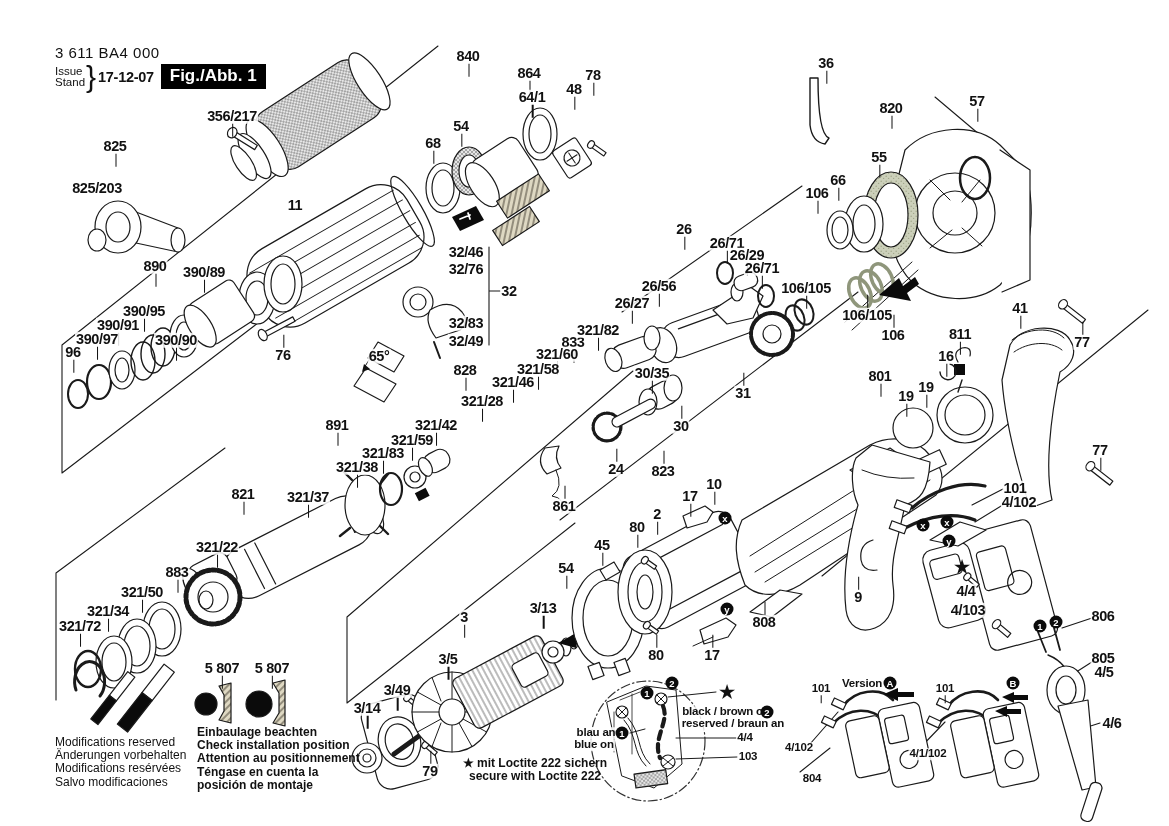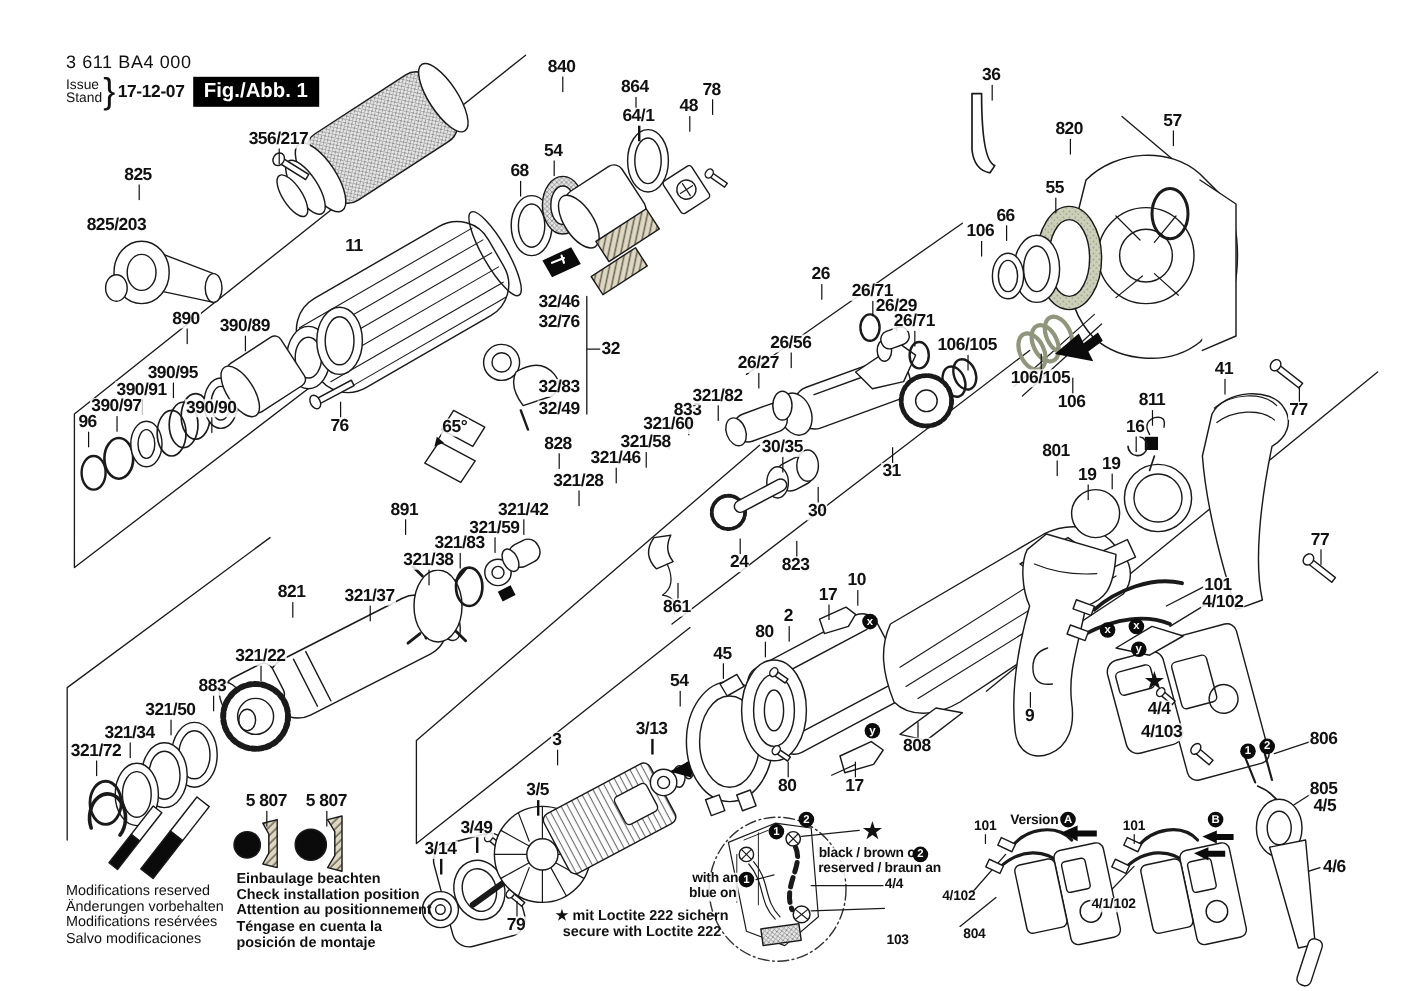--- a/index.html
+++ b/index.html
@@ -617,26 +617,26 @@
       <div class="plabel" style="left: 1103px; top: 616px;">806</div>
       <div class="plabel" style="left: 1103px; top: 658px;">805</div>
       <div class="plabel" style="left: 1104px; top: 672px;">4/5</div>
       <div class="plabel" style="left: 1112px; top: 723px;">4/6</div>
       <div class="plabel s tick-d" style="left: 821px; top: 689px;">101</div>
       <div class="plabel s" style="left: 862px; top: 684px;">Version</div>
       <div class="plabel s" style="left: 799px; top: 748px;">4/102</div>
       <div class="plabel s" style="left: 812px; top: 779px;">804</div>
       <div class="plabel s tick-d" style="left: 945px; top: 689px;">101</div>
       <div class="plabel s" style="left: 928px; top: 754px;">4/1/102</div>
-      <div class="plabel s" style="left: 596px; top: 733px;">with an</div>
+      <div class="plabel s" style="left: 596px; top: 733px;">blau an</div>
       <div class="plabel s" style="left: 594px; top: 745px;">blue on</div>
       <div class="plabel s" style="left: 726px; top: 712px;">black / brown on</div>
       <div class="plabel s" style="left: 733px; top: 724px;">reserved / braun an</div>
       <div class="plabel s" style="left: 745px; top: 738px;">4/4</div>
-      <div class="plabel s" style="left: 748px; top: 757px; margin-top: 27px;">103</div>
+      <div class="plabel s" style="left: 748px; top: 757px;">103</div>
     </div>
   <div class="layer" id="markers">
       <div class="mk" style="left: 725px; top: 518px;">x</div>
       <div class="mk" style="left: 727px; top: 609px;">y</div>
       <div class="mk" style="left: 923px; top: 525px;">x</div>
       <div class="mk" style="left: 947px; top: 522px;">x</div>
       <div class="mk" style="left: 949px; top: 541px;">y</div>
       <div class="mk" style="left: 1040px; top: 626px;">1</div>
       <div class="mk" style="left: 1056px; top: 622px;">2</div>
       <div class="mk" style="left: 890px; top: 683px;">A</div>

